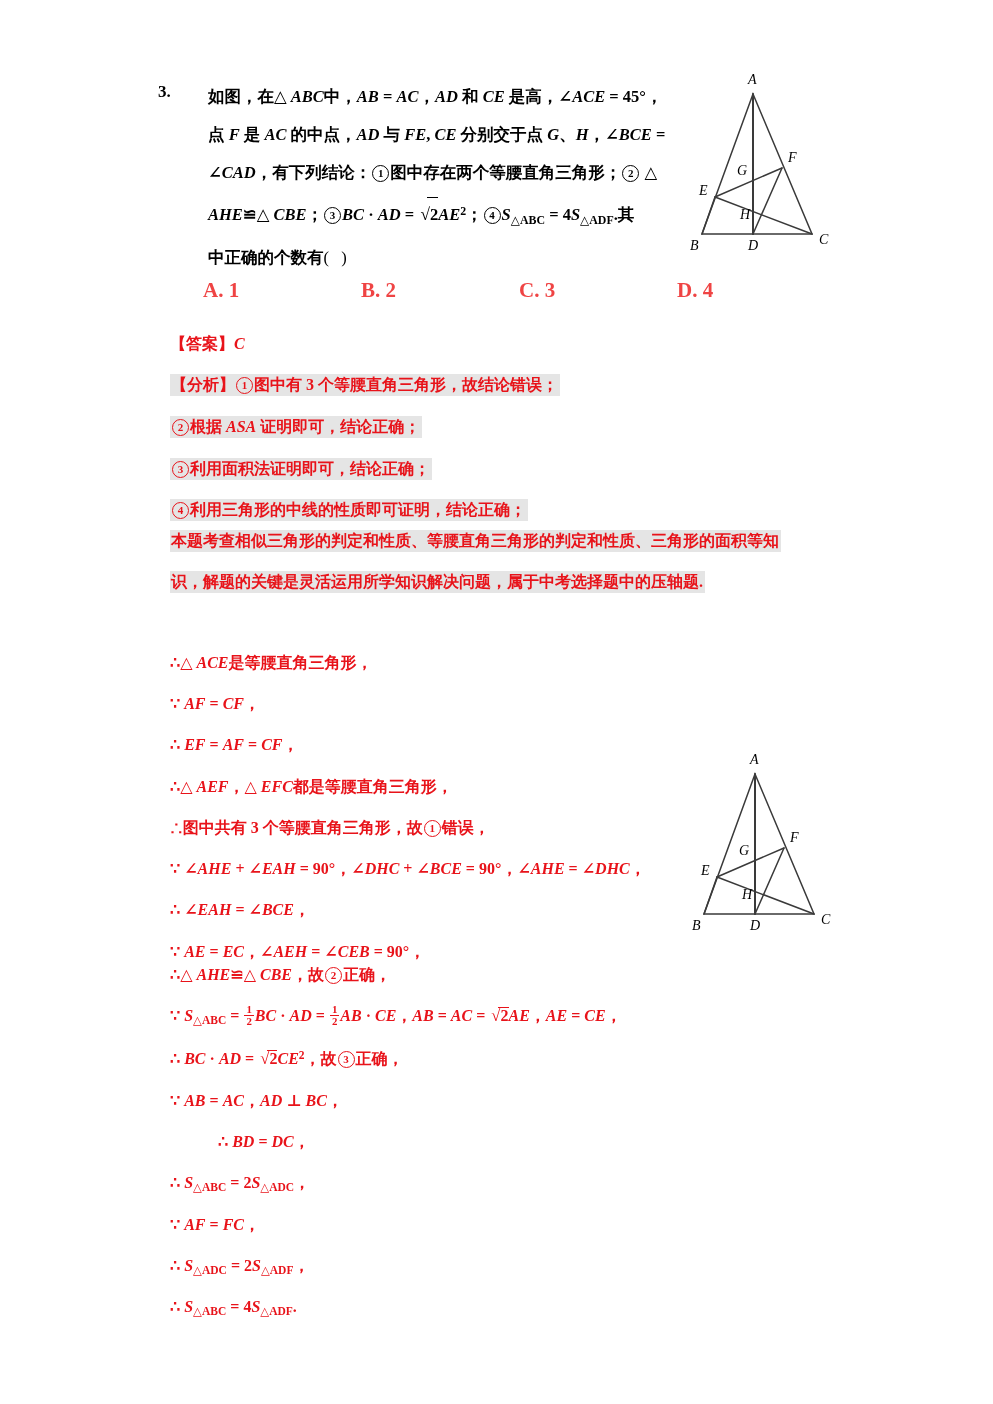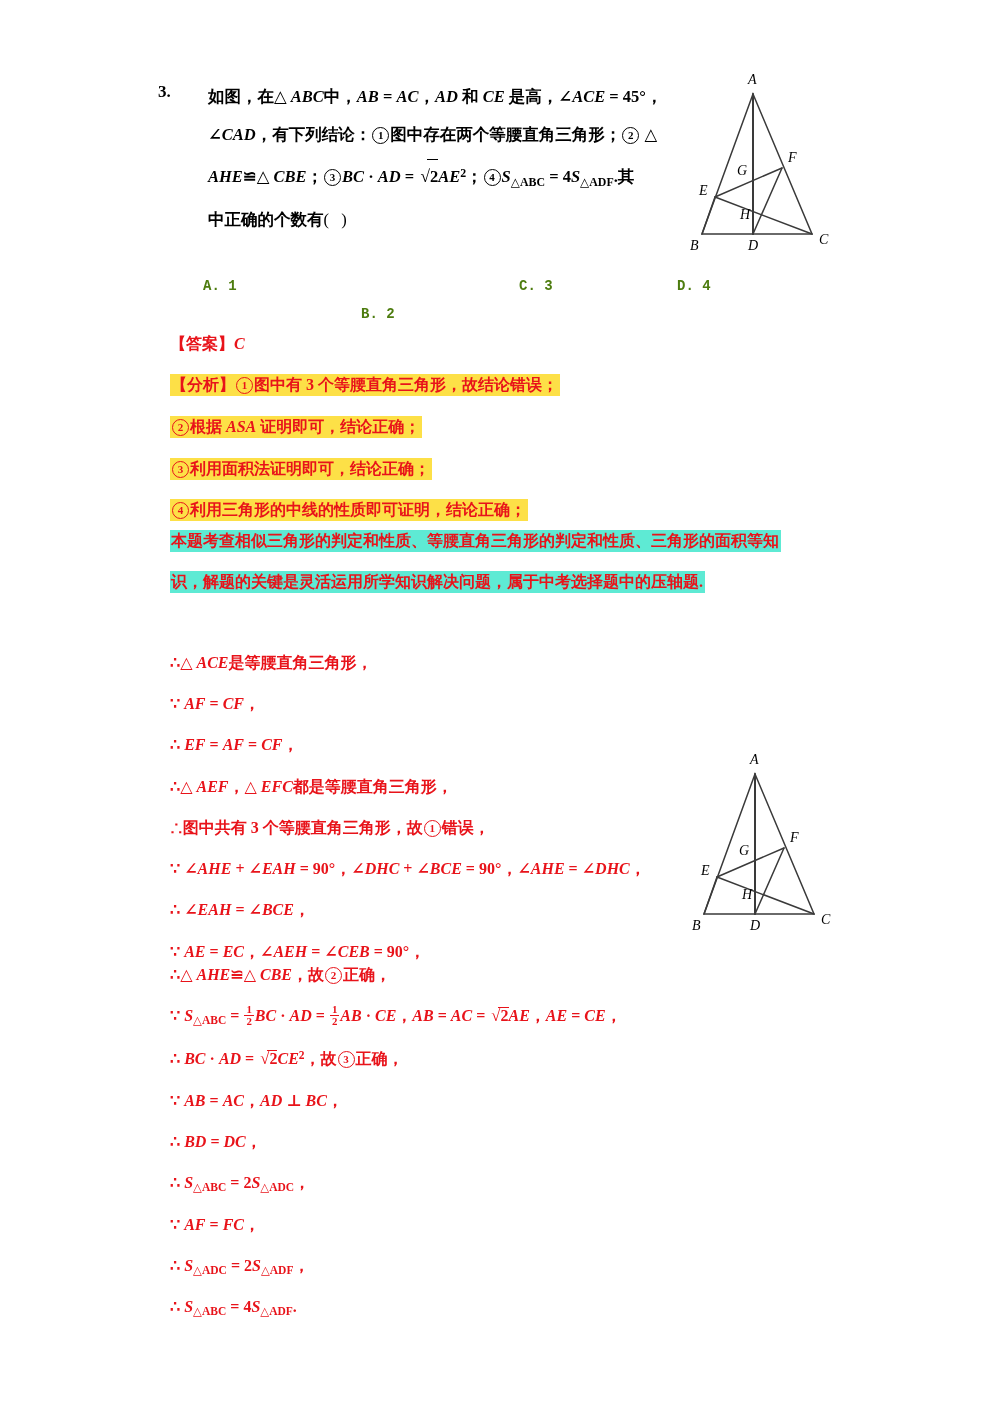--- a/index.html
+++ b/index.html
@@ -87,61 +87,63 @@
 
   
   .options {
     position: absolute;
     left: 203px;
     top: 278px;
     width: 560px;
     display: flex;
   }
   .opt {
-    font-size: 14px;
-    font-weight: bold;
-    color: #4d7c0f;
-    font-family: Liberation Mono, monospace;
+    font-size: 21px;
+    font-weight: bold;
+    color: #ef4444;
   }
   .opt:nth-child(1) { width: 158px; }
-  .opt:nth-child(2) { width: 158px; margin-top: 28px; }
+  .opt:nth-child(2) { width: 158px; }
   .opt:nth-child(3) { width: 158px; }
 
   
   .redline {
     position: absolute;
     left: 170px;
     font-size: 16px;
     font-weight: bold;
     color: #e8131a;
     white-space: nowrap;
     line-height: 1.2;
   }
-  .hl-cyan { background: #fde047; padding: 2px 2px 3px 1px; }
-  .hl-yellow { background: #5eead4; padding: 2px 2px 3px 1px; }
+  .hl-cyan { background: #e5e5e5; padding: 2px 2px 3px 1px; }
+  .hl-yellow { background: #e5e5e5; padding: 2px 2px 3px 1px; }
 
   .brk { font-weight: bold; }
 
   
   .figure { position: absolute; }
   .figure svg { display: block; }
 </style>
 </head>
 <body>
 
 <div class="page">
 
   <div class="question">
     <div class="q-num">3.</div>
     <div class="q-body">
 
       <div class="q-line">
         如图，在△ <span class="mi">ABC</span>中，<span class="mi">AB</span> = <span class="mi">AC</span>，<span class="mi">AD</span> 和 <span class="mi">CE</span> 是高，∠<span class="mi">ACE</span> = 45°，
       </div>
 
+      <div class="q-line">
+        点 <span class="mi">F</span> 是 <span class="mi">AC</span> 的中点，<span class="mi">AD</span> 与 <span class="mi">FE</span>, <span class="mi">CE</span> 分别交于点 <span class="mi">G</span>、<span class="mi">H</span>，∠<span class="mi">BCE</span> =
+      </div>
 
       <div class="q-line">
         ∠<span class="mi">CAD</span>，有下列结论：<span class="circ">1</span>图中存在两个等腰直角三角形；<span class="circ">2</span> △
       </div>
 
       <div class="q-line">
         <span class="mi">AHE</span>≌△ <span class="mi">CBE</span>；<span class="circ">3</span><span class="mi">BC</span> · <span class="mi">AD</span> = <span class="rad"><span class="radsign">√</span><span class="radbar"></span>2</span><span class="mi">AE</span><span class="sup">2</span>；<span class="circ">4</span><span class="mi">S</span><span class="sub">△ABC</span> = 4<span class="mi">S</span><span class="sub">△ADF</span>.其
       </div>
 
       <div class="q-line">
@@ -255,21 +257,21 @@
   </div>
 
   <div class="redline" style="top:1049px;">
     ∴ <span class="mi">BC</span> · <span class="mi">AD</span> = <span class="rad"><span class="radsign">√</span><span class="radbar"></span>2</span><span class="mi">CE</span><span class="sup">2</span>，故<span class="circ red">3</span>正确，
   </div>
 
   <div class="redline" style="top:1091px;">
     ∵ <span class="mi">AB</span> = <span class="mi">AC</span>，<span class="mi">AD</span> ⊥ <span class="mi">BC</span>，
   </div>
 
-  <div class="redline" style="top:1132px;">
+  <div class="redline" style="top:1132px;margin-left:48px;">
     ∴ <span class="mi">BD</span> = <span class="mi">DC</span>，
   </div>
 
   <div class="redline" style="top:1173px;">
     ∴ <span class="mi">S</span><span class="sub">△ABC</span> = 2<span class="mi">S</span><span class="sub">△ADC</span>，
   </div>
 
   <div class="redline" style="top:1215px;">
     ∵ <span class="mi">AF</span> = <span class="mi">FC</span>，
   </div>

